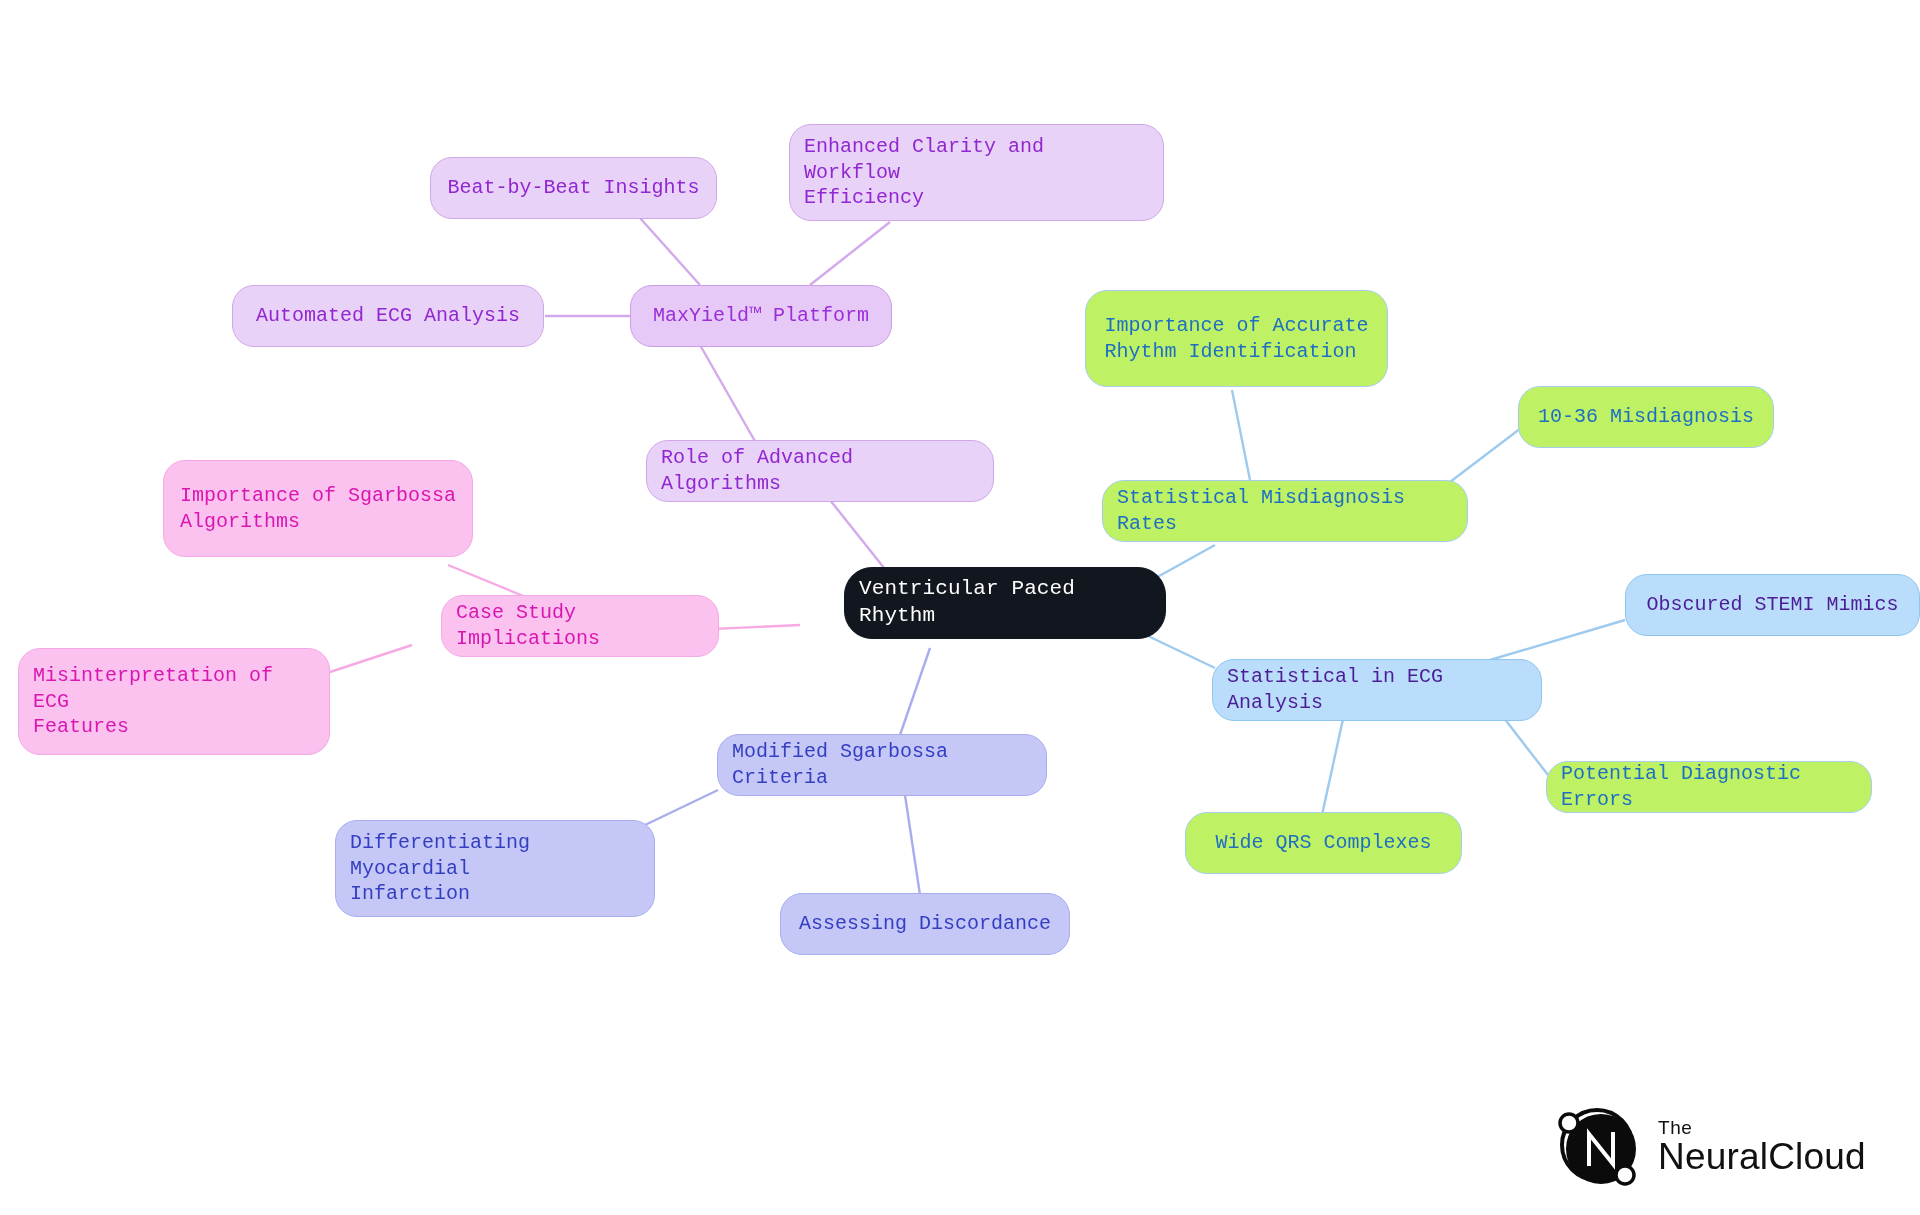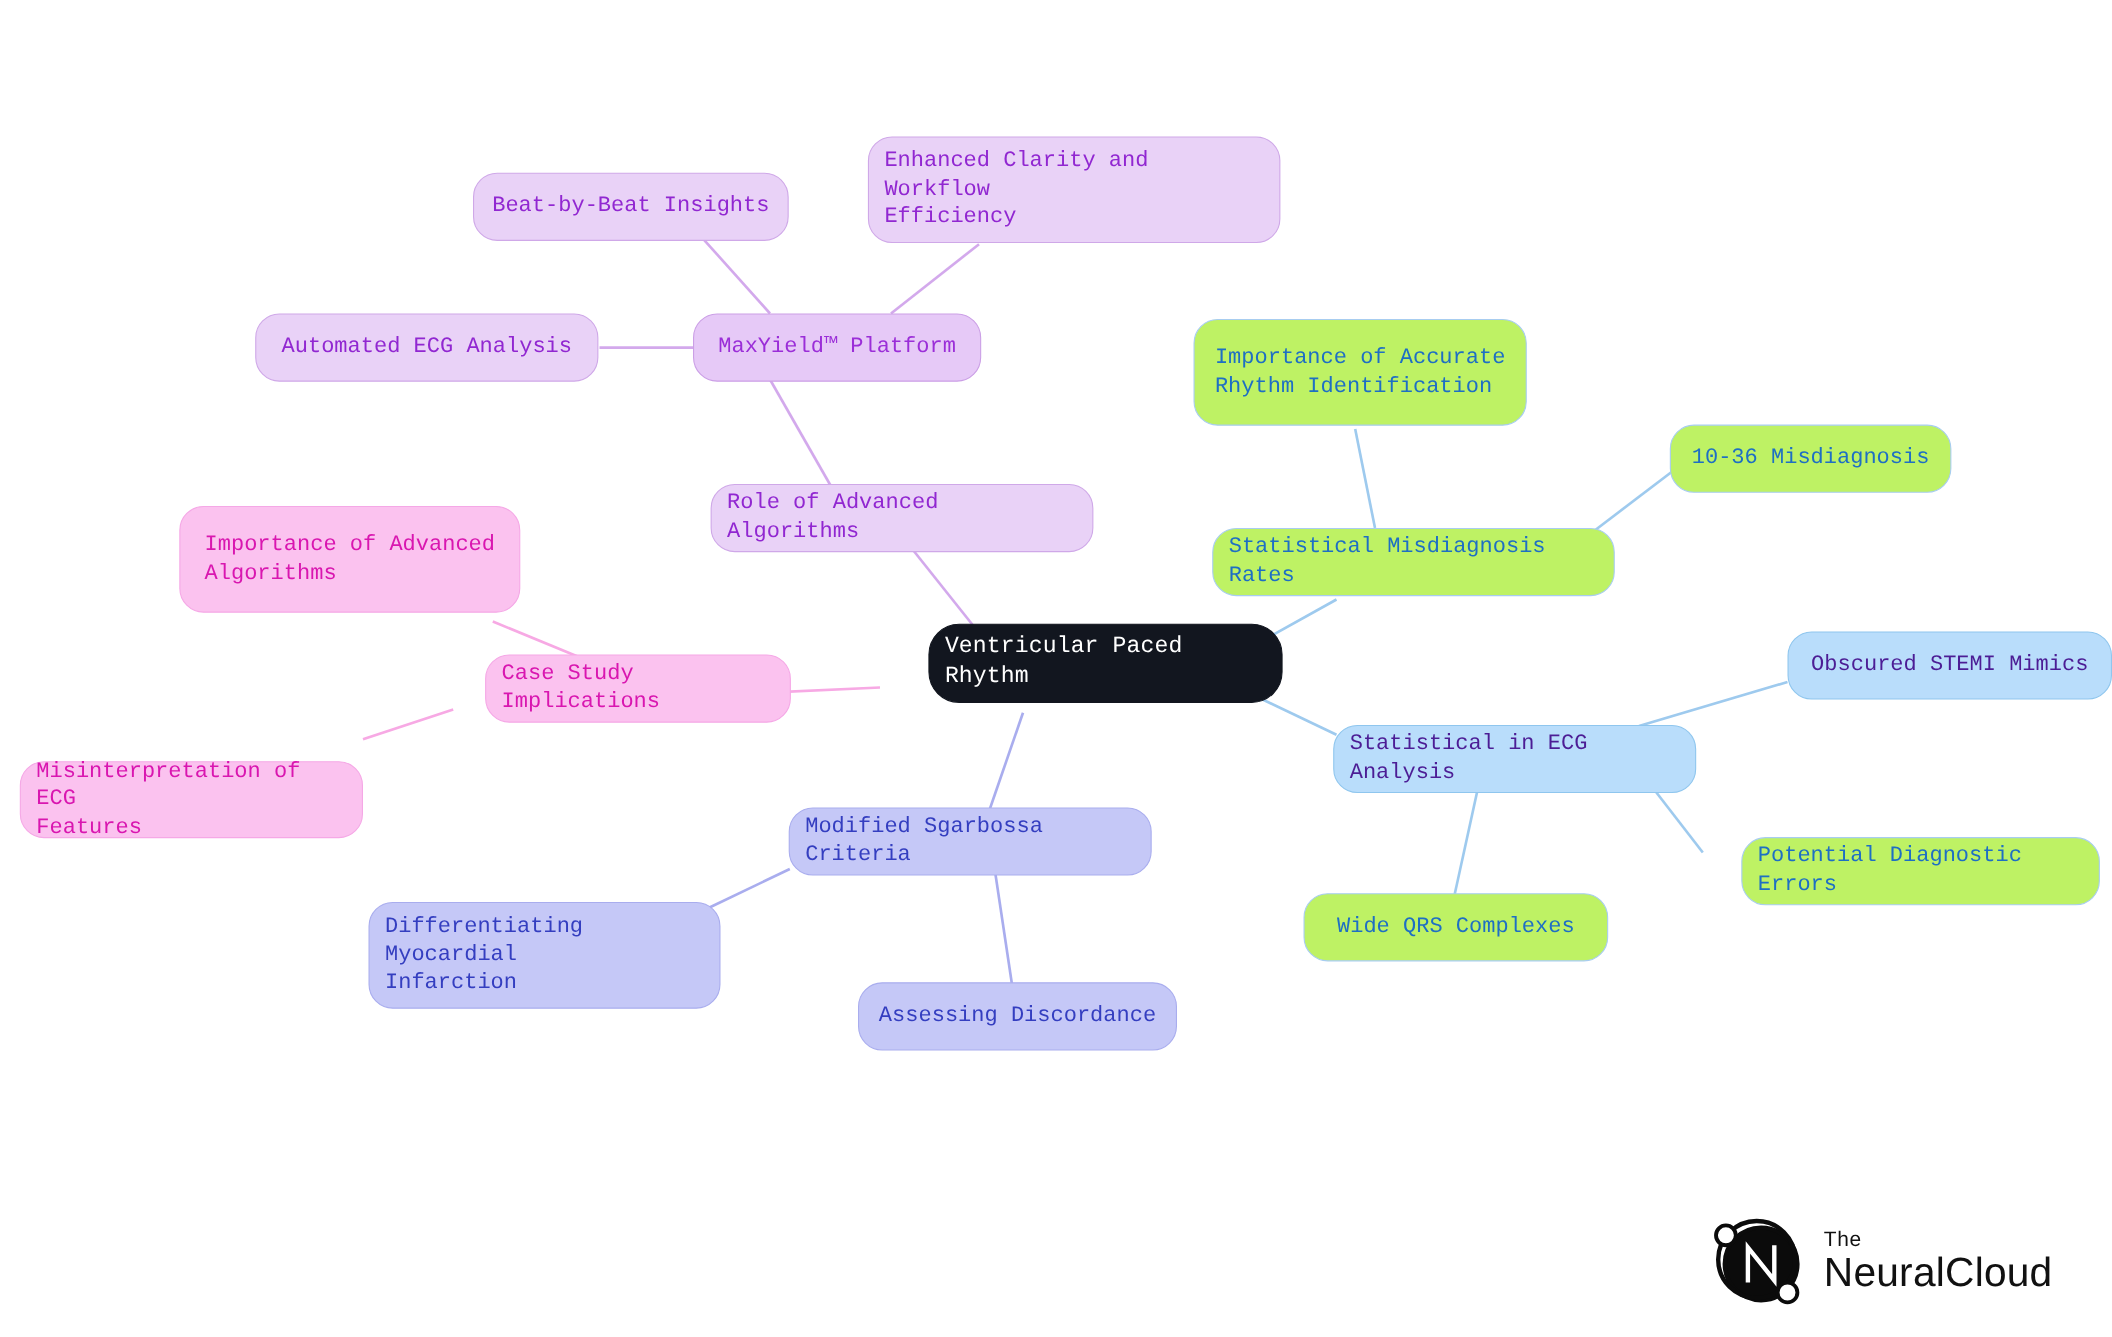--- a/index.html
+++ b/index.html
@@ -111,45 +111,45 @@
 
   <div class="node node-purple node-fs-20" style="left:232px; top:285px; width:312px; height:62px;">Automated ECG Analysis</div>
 
   <div class="node node-purple node-fs-20" style="left:430px; top:157px; width:287px; height:62px;">Beat-by-Beat Insights</div>
 
   <div class="node node-purple node-fs-20" style="left:789px; top:124px; width:375px; height:97px;">Enhanced Clarity and Workflow
 Efficiency</div>
 
   <div class="node node-pink node-fs-20" style="left:412px; top:595px; width:278px; height:62px;margin-left:29px;">Case Study Implications</div>
 
-  <div class="node node-pink node-fs-20" style="left:163px; top:460px; width:310px; height:97px;">Importance of Advanced
+  <div class="node node-pink node-fs-20" style="left:163px; top:460px; width:310px; height:97px;">Importance of Sgarbossa
 Algorithms</div>
 
-  <div class="node node-pink node-fs-20" style="left:18px; top:648px; width:312px; height:70px;margin-top:44px;">Misinterpretation of ECG
+  <div class="node node-pink node-fs-20" style="left:18px; top:648px; width:312px; height:107px;">Misinterpretation of ECG
 Features</div>
 
   <div class="node node-indigo node-fs-20" style="left:717px; top:734px; width:330px; height:62px;">Modified Sgarbossa Criteria</div>
 
   <div class="node node-indigo node-fs-20" style="left:335px; top:820px; width:320px; height:97px;">Differentiating Myocardial
 Infarction</div>
 
   <div class="node node-indigo node-fs-20" style="left:780px; top:893px; width:290px; height:62px;">Assessing Discordance</div>
 
   <div class="node node-blue node-fs-20" style="left:1102px; top:480px; width:366px; height:62px;">Statistical Misdiagnosis Rates</div>
 
   <div class="node node-blue node-fs-20" style="left:1085px; top:290px; width:303px; height:97px;">Importance of Accurate
 Rhythm Identification</div>
 
   <div class="node node-blue node-fs-20" style="left:1518px; top:386px; width:256px; height:62px;">10-36 Misdiagnosis</div>
 
   <div class="node node-blue-mid node-fs-20" style="left:1212px; top:659px; width:330px; height:62px;">Statistical in ECG Analysis</div>
 
   <div class="node node-blue-mid node-fs-20" style="left:1625px; top:574px; width:295px; height:62px;">Obscured STEMI Mimics</div>
 
-  <div class="node node-blue node-fs-20" style="left:1546px; top:761px; width:326px; height:62px;margin-left:37px;">Potential Diagnostic Errors</div>
+  <div class="node node-blue node-fs-20" style="left:1546px; top:761px; width:326px; height:52px;">Potential Diagnostic Errors</div>
 
   <div class="node node-blue node-fs-20" style="left:1185px; top:812px; width:277px; height:62px;">Wide QRS Complexes</div>
 
   <div id="logo">
     <div id="logo-mark">
       <svg width="86" height="86" viewBox="0 0 86 86">
         <circle cx="45" cy="45" r="33" fill="#0b0b0b"></circle>
         <circle cx="45" cy="45" r="33" fill="none" stroke="#0b0b0b" stroke-width="4"></circle>
         <circle cx="41" cy="41" r="35" fill="none" stroke="#0b0b0b" stroke-width="4"></circle>
         <path d="M 33 60 L 33 30 L 57 60 L 57 30" fill="none" stroke="#ffffff" stroke-width="4" stroke-linecap="square" stroke-linejoin="miter"></path>

